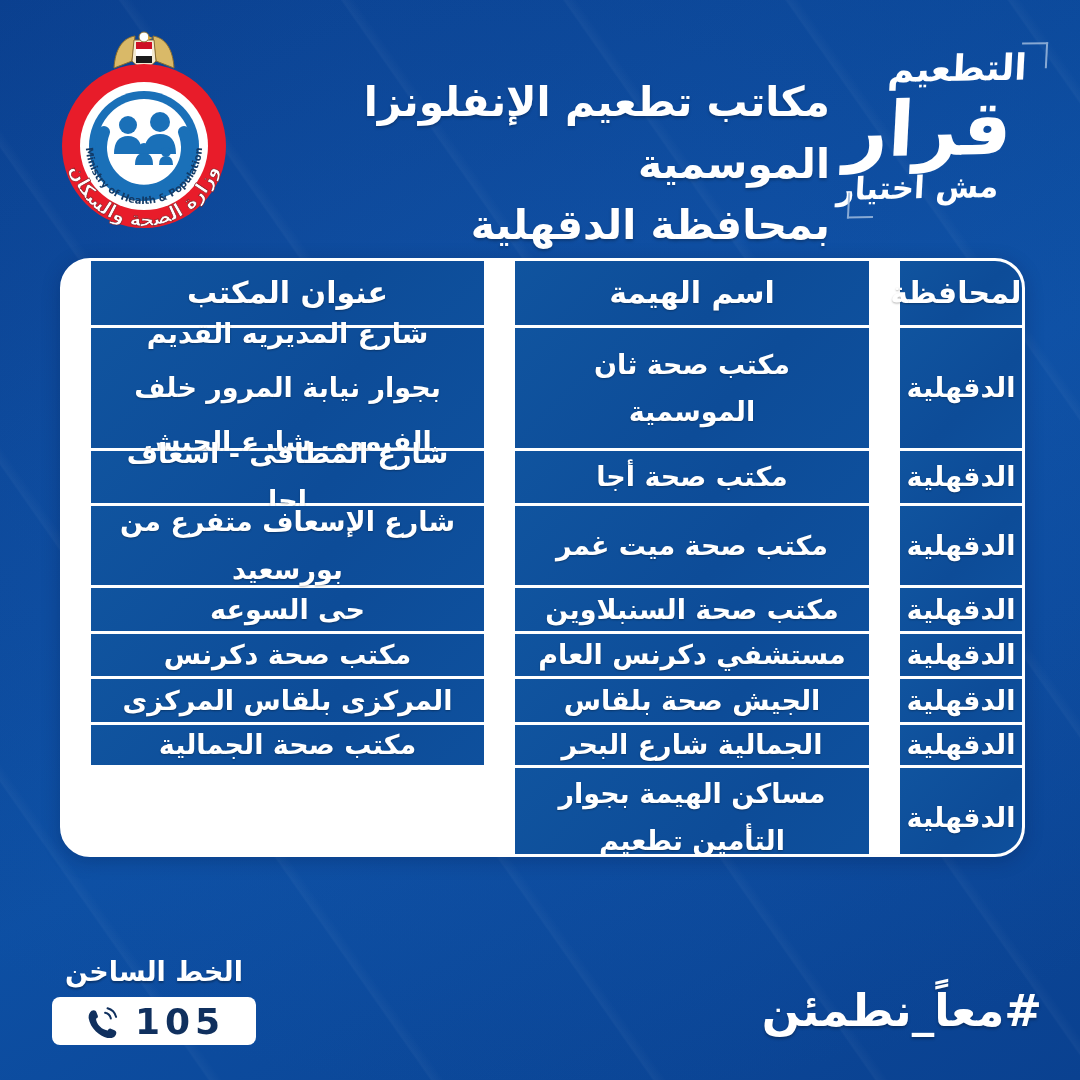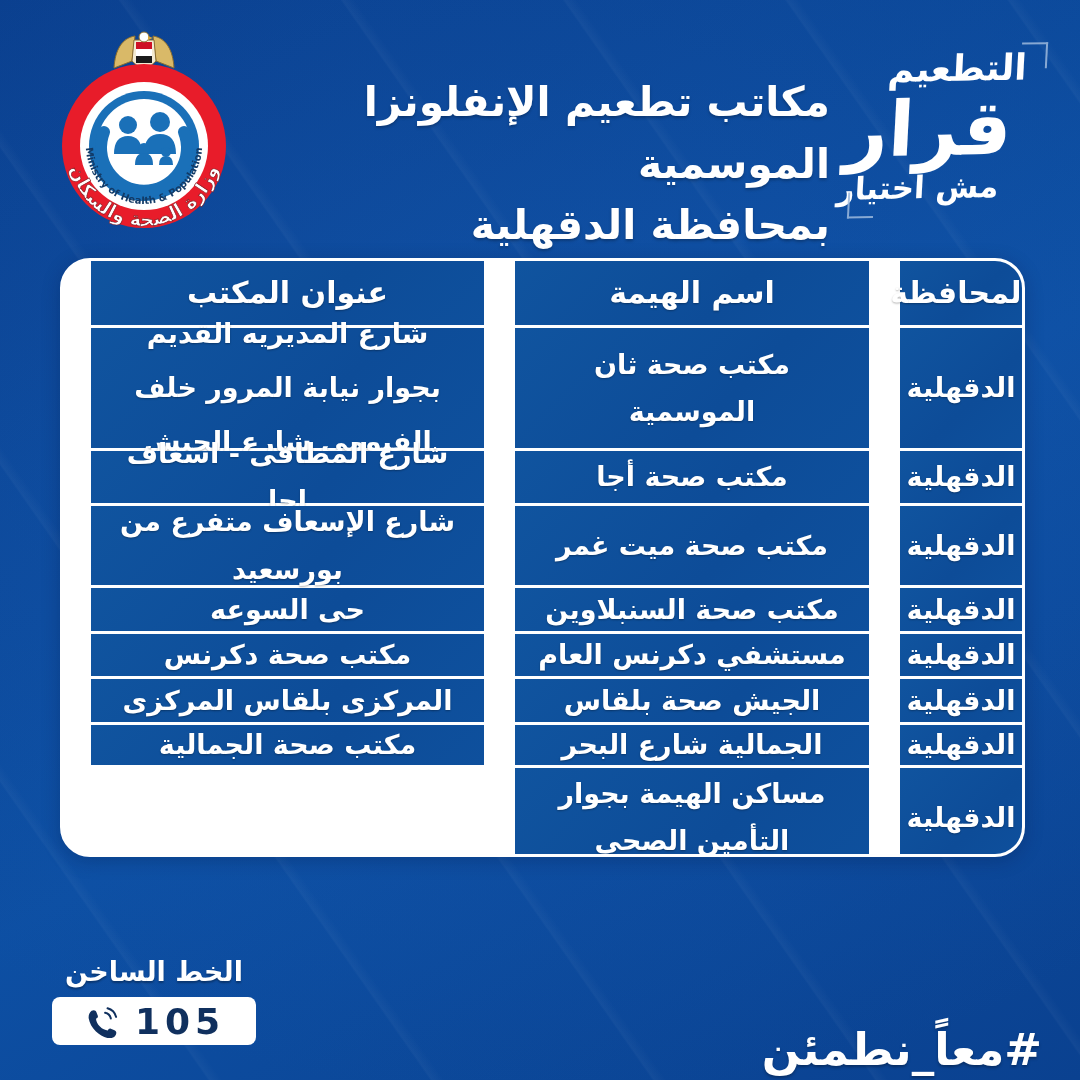--- a/index.html
+++ b/index.html
@@ -60,21 +60,20 @@
   .hotline{left:52px;top:956px;width:204px;text-align:center;}
   .hotline .lbl{font-size:27px;font-weight:bold;margin-bottom:10px;text-shadow:0 2px 2px rgba(0,0,0,.3);}
   .hotline .box{
     background:#ffffff;border-radius:8px;height:48px;display:flex;
     align-items:center;justify-content:center;gap:16px;direction:ltr;
   }
   .hotline .num{color:#10305e;font-size:36px;font-weight:bold;letter-spacing:5px;}
   .hashtag{
     right:38px;top:984px;direction:rtl;font-size:45px;font-weight:bold;
     text-shadow:0 2px 3px rgba(0,0,0,.3);
-    margin-top:39px;
   }
 </style>
 </head>
 <body>
 
 <div class="abs logo">
   <svg viewBox="0 0 212 212" width="212" height="212">
 
     <g transform="translate(106,10)">
       <path d="M-9,4 C-22,6 -29,18 -30,36 L-12,29 Z" fill="#d9b968" stroke="#8a6d2f" stroke-width="1"></path>
@@ -159,21 +158,21 @@
 
   <div class="cell">الدقهلية</div>
   <div class="cell">الجيش صحة بلقاس</div>
   <div class="cell">المركزى بلقاس المركزى</div>
 
   <div class="cell">الدقهلية</div>
   <div class="cell">الجمالية شارع البحر</div>
   <div class="cell">مكتب صحة الجمالية</div>
 
   <div class="cell">الدقهلية</div>
-  <div class="cell">مساكن الهيمة بجوار التأمين الصحي</div>
+  <div class="cell">مساكن الهيمة بجوار التأمين تطعيم</div>
 </div>
 
 <div class="abs hotline">
   <div class="lbl">الخط الساخن</div>
   <div class="box">
     <svg width="36" height="34" viewBox="0 0 44 40">
       <path fill="#10305e" d="M10.5,7.5 c3,-1.5 5,-0.5 5.8,1.5 l1.8,4.5 c0.6,1.6 -0.4,2.9 -2.2,3.7 c0.2,3.2 1.8,6.6 4.8,9.6 c3,3 6.4,4.6 9.6,4.8 c0.8,-1.8 2.1,-2.8 3.7,-2.2 l4.5,1.8 c2,0.8 3,2.8 1.5,5.8 c-1.5,3 -5.2,4.6 -9,4 c-5.5,-0.9 -11,-4 -15.5,-8.5 c-4.5,-4.5 -7.6,-10 -8.5,-15.5 c-0.6,-3.8 1,-7.5 3.5,-9.5 z"></path>
       <path fill="none" stroke="#10305e" stroke-width="2.4" stroke-linecap="round" d="M27,10 a9,9 0 0 1 7,7"></path>
       <path fill="none" stroke="#10305e" stroke-width="2.4" stroke-linecap="round" d="M30,4.5 a15,15 0 0 1 10.5,10.5"></path>
     </svg>

